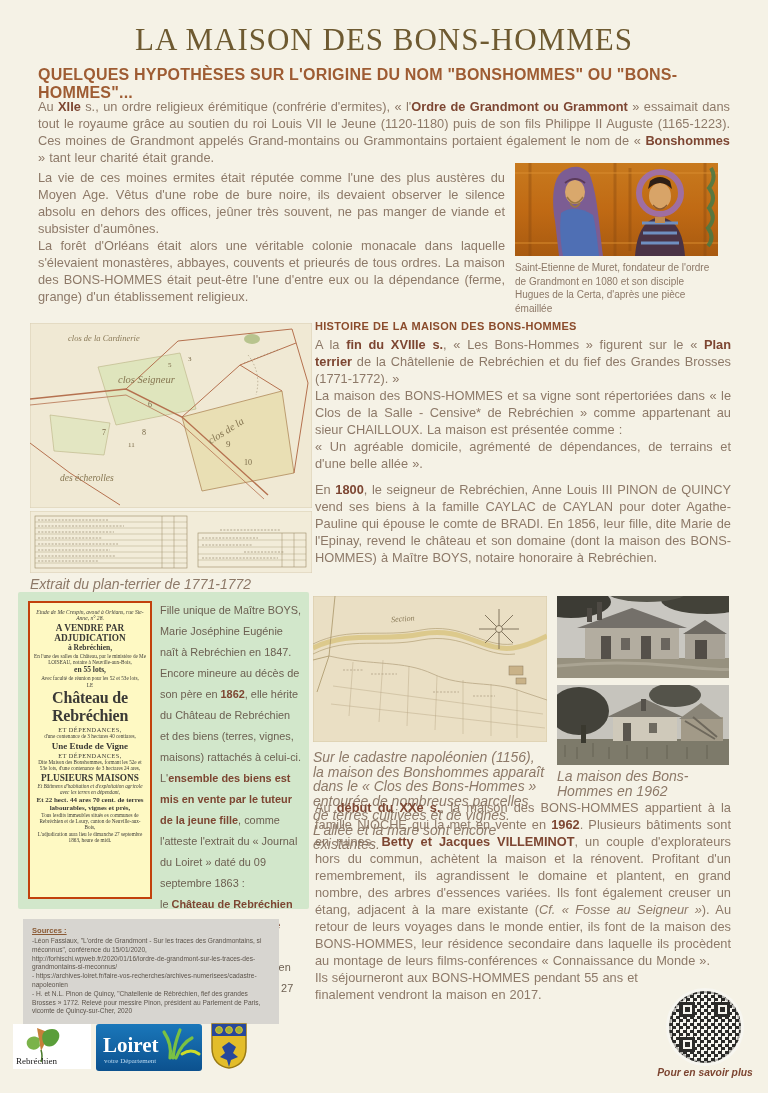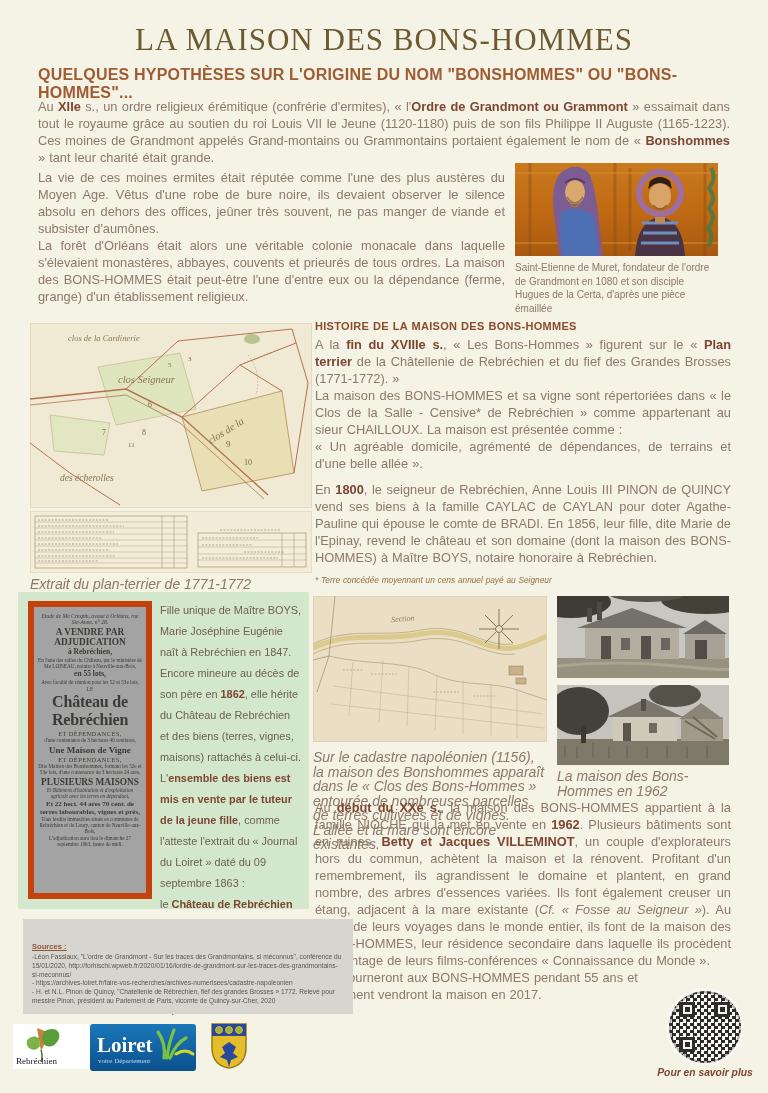--- a/index.html
+++ b/index.html
@@ -27,47 +27,47 @@
   .cap{font-size:10px;line-height:13.5px;color:var(--ink);margin-top:5px;}
   .cap-it{font-style:italic;font-size:14px;line-height:14.5px;color:var(--ink);margin-top:4px;}
   .fig-plan{left:30px;top:323px;width:262px;}
   .fig-plan svg{display:block;}
   .sec2{left:315px;top:318px;width:416px;}
   .sec2 .h2{font-size:11px;font-weight:700;color:var(--head2);letter-spacing:.3px;margin:0 0 1px 0;}
   .sec2 p{margin:0;}
   .sec2 .gap{margin-top:9px;}
   .footnote{font-size:8.3px;font-style:italic;color:#95713f;margin-top:6px;}
   .green-box{left:18px;top:592px;width:291px;height:317px;background:var(--green);border-radius:2px;}
-  .newspaper{position:absolute;left:10px;top:9px;width:124px;height:298px;background:#a3a3a3;
-    border:6px solid #c2410c;box-sizing:border-box;padding:5px 4px;font-family:"Liberation Serif",serif;
+  .newspaper{position:absolute;left:10px;top:9px;width:124px;height:298px;background:#fef9c3;
+    border:2px solid #c2410c;box-sizing:border-box;padding:5px 4px;font-family:"Liberation Serif",serif;
     color:#3b3a36;text-align:center;overflow:hidden;}
   .np-line{margin:1px 0;line-height:1.12;}
   .np-line.xs{font-size:5.2px;}
   .np-line.sm{font-size:5.6px;}
   .np-line.md{font-size:7.5px;font-weight:700;}
   .np-line.md2{font-size:7px;font-weight:700;}
   .np-line.lg{font-size:9.3px;font-weight:700;}
   .np-line.lg2{font-size:9px;font-weight:700;}
   .np-line.xl{font-size:16px;font-weight:700;letter-spacing:-.2px;}
   .np-line.sc{font-size:6.3px;letter-spacing:.5px;}
   .np-line.it{font-style:italic;}
   .gb-text{position:absolute;left:142px;top:8px;width:142px;font-size:10.9px;line-height:21px;color:#6d6052;}
   .fig-cadastre{left:313px;top:596px;width:234px;}
   .fig-photos{left:557px;top:596px;width:148px;}
   .fig-photos svg{display:block;}
   .ph2{margin-top:7px;}
   .sec3{left:315px;top:799px;width:416px;}
   .sec3 p{margin:0;}
   .sec3 .narrow{width:348px;text-align:left;}
-  .sources{left:23px;top:919px;width:330px;background:var(--srcbg);box-sizing:border-box;padding:23px 9px 8px 9px;}
+  .sources{left:23px;top:919px;width:256px;background:var(--srcbg);box-sizing:border-box;padding:7px 9px 8px 9px;}
   .sources .src-title{font-size:7.6px;font-weight:700;color:#8a5a35;text-decoration:underline;margin-bottom:2px;}
   .src-item{font-size:6.6px;line-height:8.8px;color:#5c544b;word-break:break-word;}
   .logo{overflow:hidden;}
   .logo-rebrechien{left:13px;top:1024px;width:78px;height:45px;background:#ffffff;}
-  .logo-loiret{left:90px;top:1024px;width:106px;height:61px;}
+  .logo-loiret{left:96px;top:1024px;width:106px;height:61px;}
   .logo-blason{left:210px;top:1022px;width:38px;height:48px;}
   .qr-block{left:650px;top:991px;width:110px;text-align:center;}
   .qr-circle{position:relative;width:72px;height:72px;margin:0 auto;border-radius:50%;overflow:hidden;
     background:repeating-conic-gradient(#2c2c2a 0% 25%, #f7f6f0 0% 50%) 0 0/7px 7px;
     box-shadow:0 0 0 3px #f7f6f0, inset 0 0 0 2px rgba(44,44,42,.35);}
   .qr-f{position:absolute;width:15px;height:15px;background:#f7f6f0;border:3px solid #2c2c2a;box-sizing:border-box;}
   .qr-f::after{content:"";position:absolute;left:2px;top:2px;width:5px;height:5px;background:#2c2c2a;}
   .qr-tl{left:11px;top:11px;} .qr-tr{right:11px;top:11px;} .qr-bl{left:11px;bottom:11px;}
   .qr-cap{font-size:10.3px;font-weight:700;font-style:italic;color:#7d4632;margin-top:4px;}
   svg text{font-family:"Liberation Serif",serif;}
@@ -158,36 +158,35 @@
     </svg>
     <figcaption class="cap-it">Extrait du plan-terrier de 1771-1772</figcaption>
   </figure>
 
   <div class="abs sec2 body-txt j">
     <div class="h2">HISTOIRE DE LA MAISON DES BONS-HOMMES</div>
     <p>A la <span class="rt-b">fin du XVIIIe s.</span>, « Les Bons-Hommes » figurent sur le « <span class="rt-b">Plan terrier</span> de la Châtellenie de Rebréchien et du fief des Grandes Brosses (1771-1772). »</p>
     <p>La maison des BONS-HOMMES et sa vigne sont répertoriées dans « le Clos de la Salle - Censive* de Rebréchien » comme appartenant au sieur CHAILLOUX. La maison est présentée comme :</p>
     <p>« Un agréable domicile, agrémenté de dépendances, de terrains et d'une belle allée ».</p>
     <p class="gap">En <span class="rt-b">1800</span>, le seigneur de Rebréchien, Anne Louis III PINON de QUINCY vend ses biens à la famille CAYLAC de CAYLAN pour doter Agathe-Pauline qui épouse le comte de BRADI. En 1856, leur fille, dite Marie de l'Epinay, revend le château et son domaine (dont la maison des BONS-HOMMES) à Maître BOYS, notaire honoraire à Rebréchien.</p>
-    <div class="footnote">* Terre concédée moyennant un cens annuel payé au Seigneur</div>
   </div>
 
   <div class="abs green-box">
     <div class="newspaper">
         <div class="np-line sm it">Etude de Me Crespin, avoué à Orléans, rue Ste-Anne, n° 28.</div>
         <div class="np-line lg">A VENDRE PAR ADJUDICATION</div>
         <div class="np-line md">à Rebréchien,</div>
         <div class="np-line xs">En l'une des salles du Château, par le ministère de Me LOISEAU, notaire à Neuville-aux-Bois,</div>
         <div class="np-line md">en 55 lots,</div>
         <div class="np-line xs">Avec faculté de réunion pour les 52 et 53e lots,</div>
         <div class="np-line xs">LE</div>
         <div class="np-line xl">Château de Rebréchien</div>
         <div class="np-line sc">ET DÉPENDANCES,</div>
         <div class="np-line xs">d'une contenance de 3 hectares 40 centiares,</div>
-        <div class="np-line lg2">Une Maison de Vigne</div>
+        <div class="np-line lg2">Une Etude de Vigne</div>
         <div class="np-line sc">ET DÉPENDANCES,</div>
         <div class="np-line xs">Dite Maison des Bonshommes, formant les 52e et 53e lots, d'une contenance de 3 hectares 24 ares,</div>
         <div class="np-line lg">PLUSIEURS MAISONS</div>
         <div class="np-line xs it">Et Bâtimens d'habitation et d'exploitation agricole avec les terres en dépendant,</div>
         <div class="np-line md2">Et 22 hect. 44 ares 70 cent. de terres labourables, vignes et prés,</div>
         <div class="np-line xs">Tous lesdits immeubles situés es communes de Rebréchien et de Loury, canton de Neuville-aux-Bois,</div>
         <div class="np-line xs">L'adjudication aura lieu le dimanche 27 septembre 1863, heure de midi.</div>
       </div>
     <div class="gb-text">Fille unique de Maître BOYS, Marie Joséphine Eugénie naît à Rebréchien en 1847.<br>Encore mineure au décès de son père en <span class="rt-b">1862</span>, elle hérite du Château de Rebréchien et des biens (terres, vignes, maisons) rattachés à celui-ci.<br>L'<span class="rt-b">ensemble des biens est mis en vente par le tuteur de la jeune fille</span>, comme l'atteste l'extrait du « Journal du Loiret » daté du 09 septembre 1863 :<br>le <span class="rt-b">Château de Rebréchien et une maison de vigne dite </span><span class="rt-bi">Maison des Bonshommes</span> sont mis en vente par adjudication le 27 septembre 1863.</div>
   </div>

